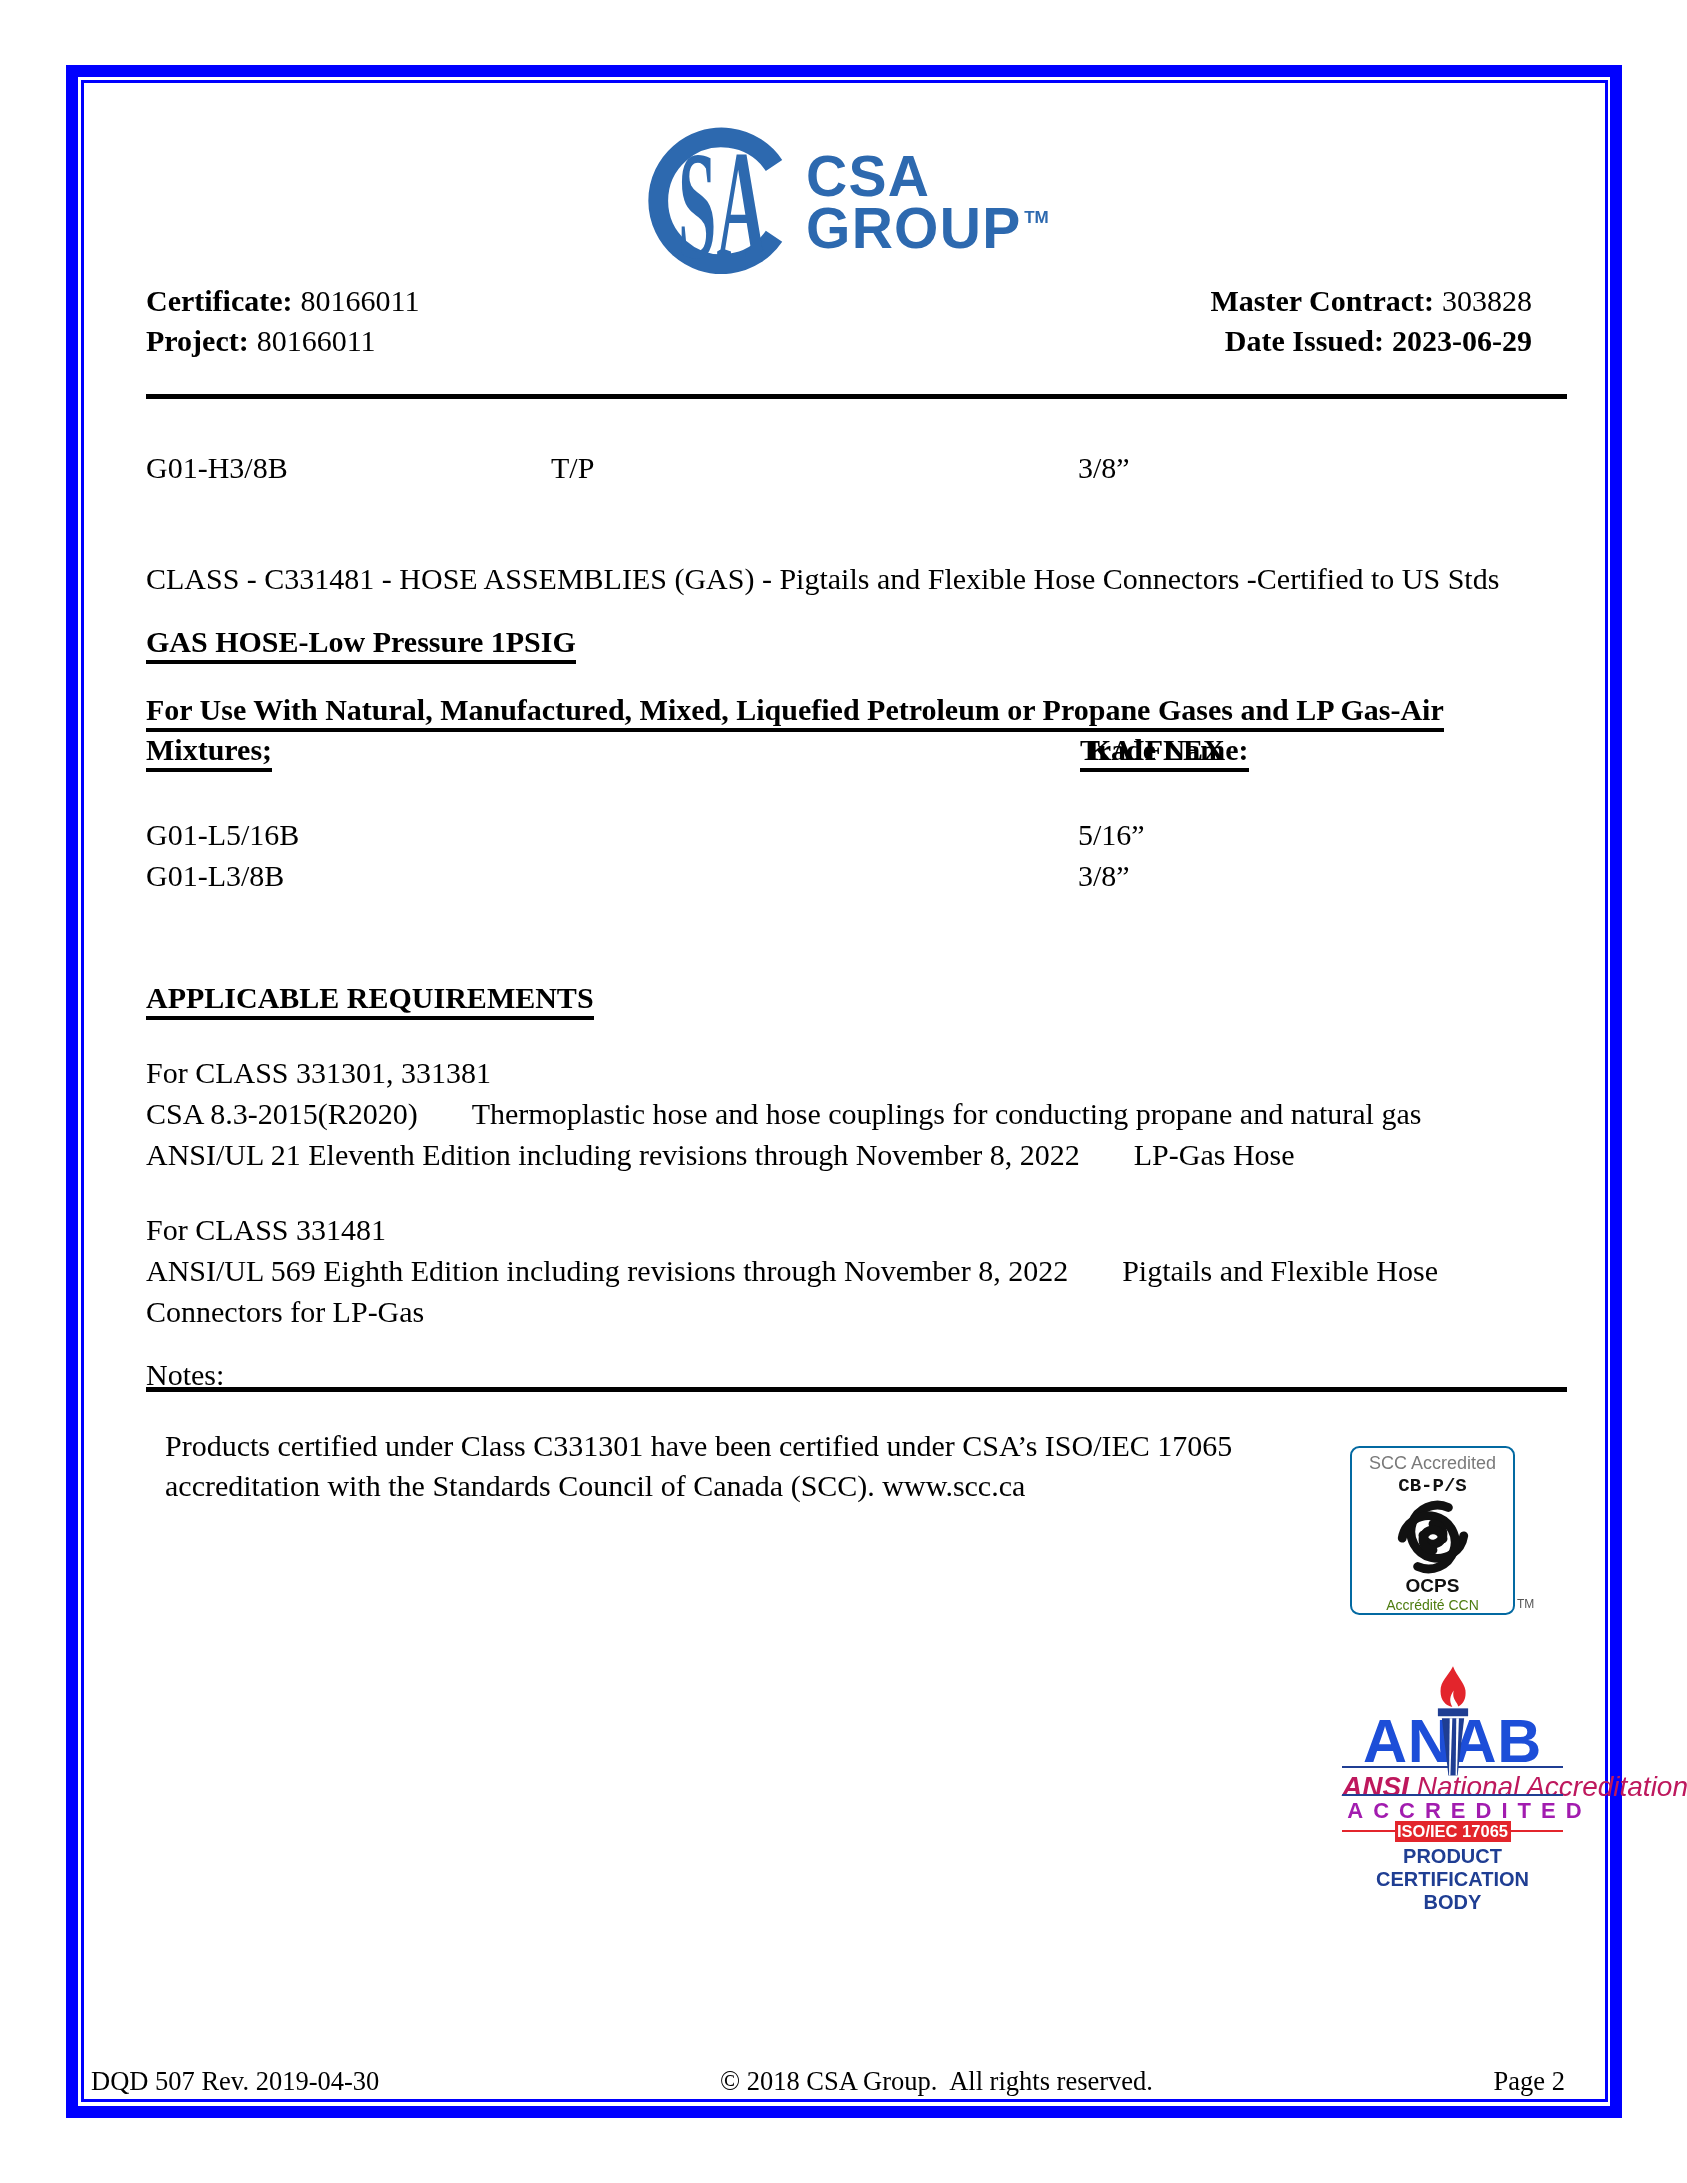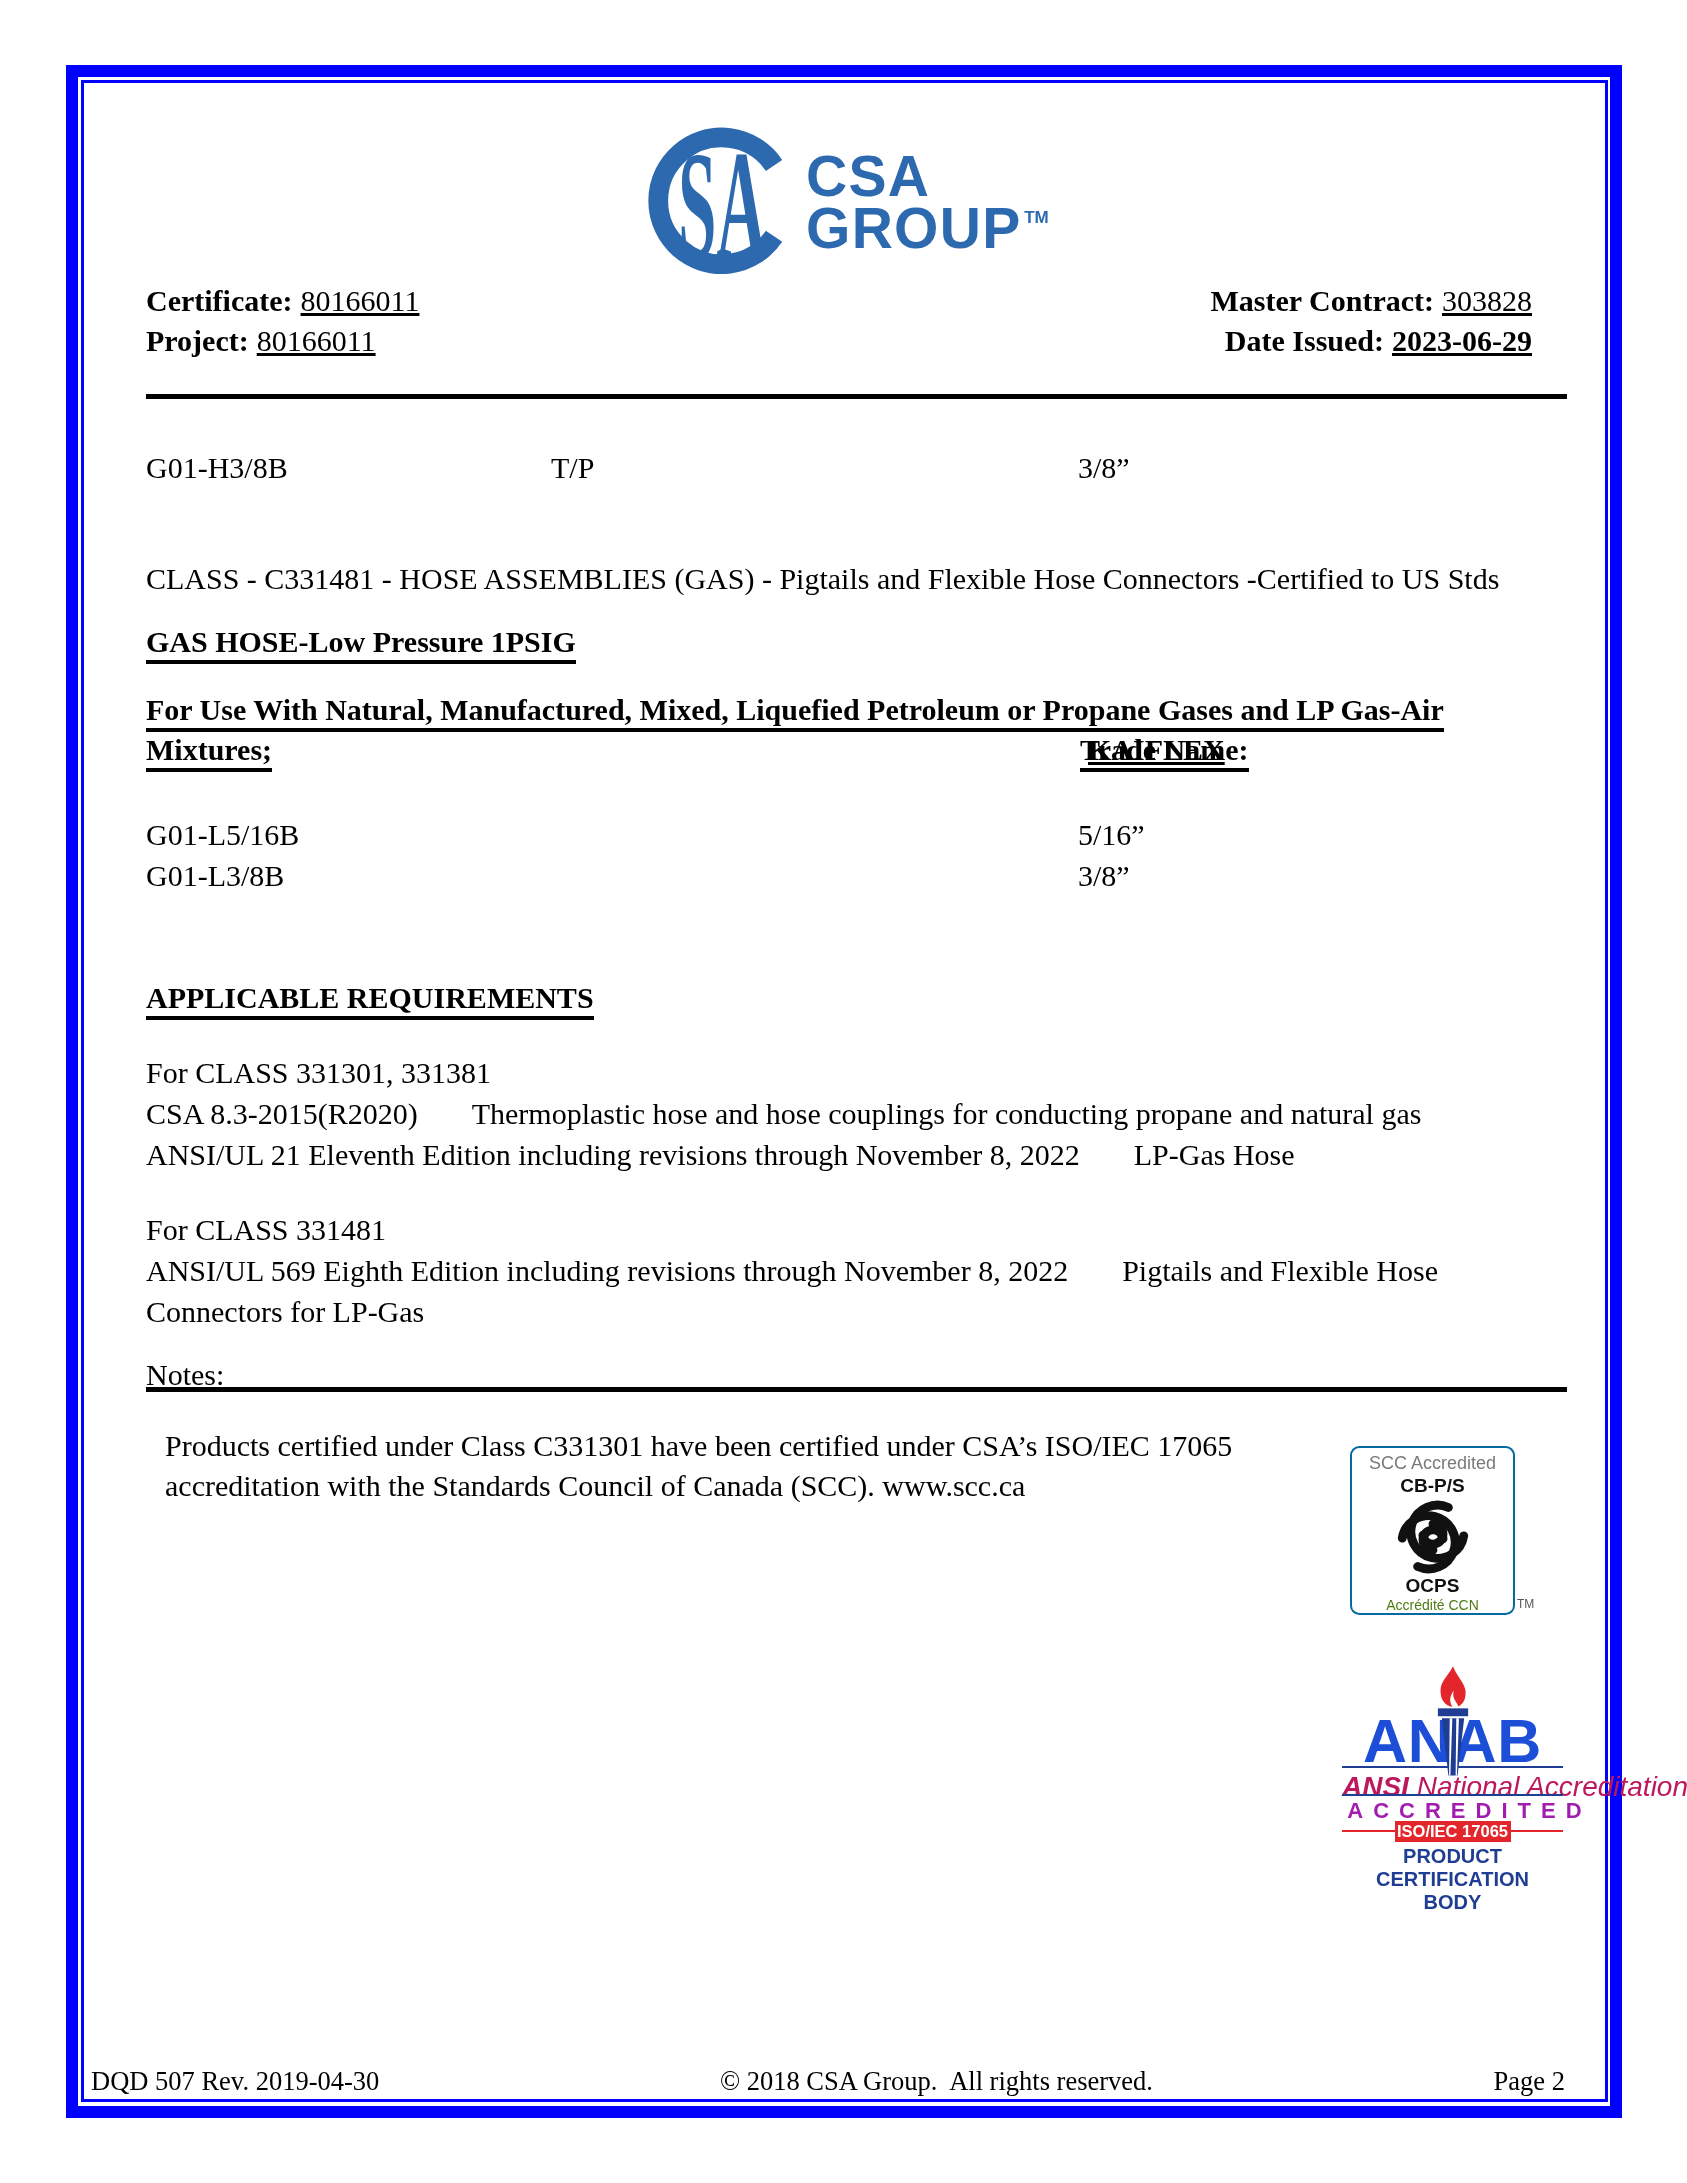--- a/index.html
+++ b/index.html
@@ -10,21 +10,21 @@
   
   .border-outer { position:absolute; left:66px; top:65px; right:65px; bottom:65px;
     border:12.6px solid #0000ff; pointer-events:none; }
   .border-inner { position:absolute; left:81px; top:80px; right:79px; bottom:81px;
     border:3.3px solid #0000ff; pointer-events:none; }
 
   
   .abs { position:absolute; white-space:nowrap; font-size:30px; }
   .bu { font-weight:bold; display:inline-block; border-bottom:4.6px solid #000; padding-bottom:1.3px; }
   .rule { position:absolute; background:#000; height:5.3px; width:1421px; left:146px; }
-  .val { margin-left:8px;text-decoration:underline; }
+  .val { margin-left:8px; }
 
   
   .csa-logo { position:absolute; left:647px; top:118px; width:410px; height:172px; }
   .csa-roundel { position:absolute; left:0; top:0; }
   .csa-word { position:absolute; left:159px; top:37px; line-height:42px;
     font-family:"Liberation Sans", sans-serif; font-weight:bold; font-size:57px;
     color:#2d69af; letter-spacing:1.3px; }
   .csa-tm { font-size:17px; vertical-align:25px; letter-spacing:0; margin-left:2.6px; }
 
   
@@ -44,21 +44,21 @@
 
   
   .note { position:absolute; left:165px; line-height:40px; font-size:30px; }
 
   
   .scc { position:absolute; left:1350px; top:1446px; width:165px;
     font-family:"Liberation Sans", sans-serif; }
   .scc-box { width:161px; height:160px; border:2px solid #0369a1; border-radius:9.3px;
     text-align:center; padding-top:5.3px; background:#fff; }
   .scc-top { font-size:18px; color:#7a7a7a; }
-  .scc-prog { font-size:19px; font-weight:bold; color:#111; margin-top:0.7px; }
+  .scc-prog { font-size:19px; font-weight:bold; color:#111; margin-top:0.7px;font-family:Liberation Mono, monospace; }
   .scc-spiral { display:block; margin:1.3px auto 0 auto; }
   .scc-ocps { font-size:19px; font-weight:bold; color:#111; margin-top:-1.3px; }
   .scc-ccn { font-size:14px; color:#4d7c0f; }
   .scc-tm { position:absolute; left:167px; top:151px; font-size:12px; color:#555; }
 
   
   .anab { position:absolute; left:1342px; top:1654px; width:221px; height:238px;
     font-family:"Liberation Sans", sans-serif; }
   .anab-torch { position:absolute; left:50%; top:12px; transform:translateX(-50%); z-index:2; }
   .anab-word { position:absolute; left:0; top:57px; width:100%; text-align:center;

